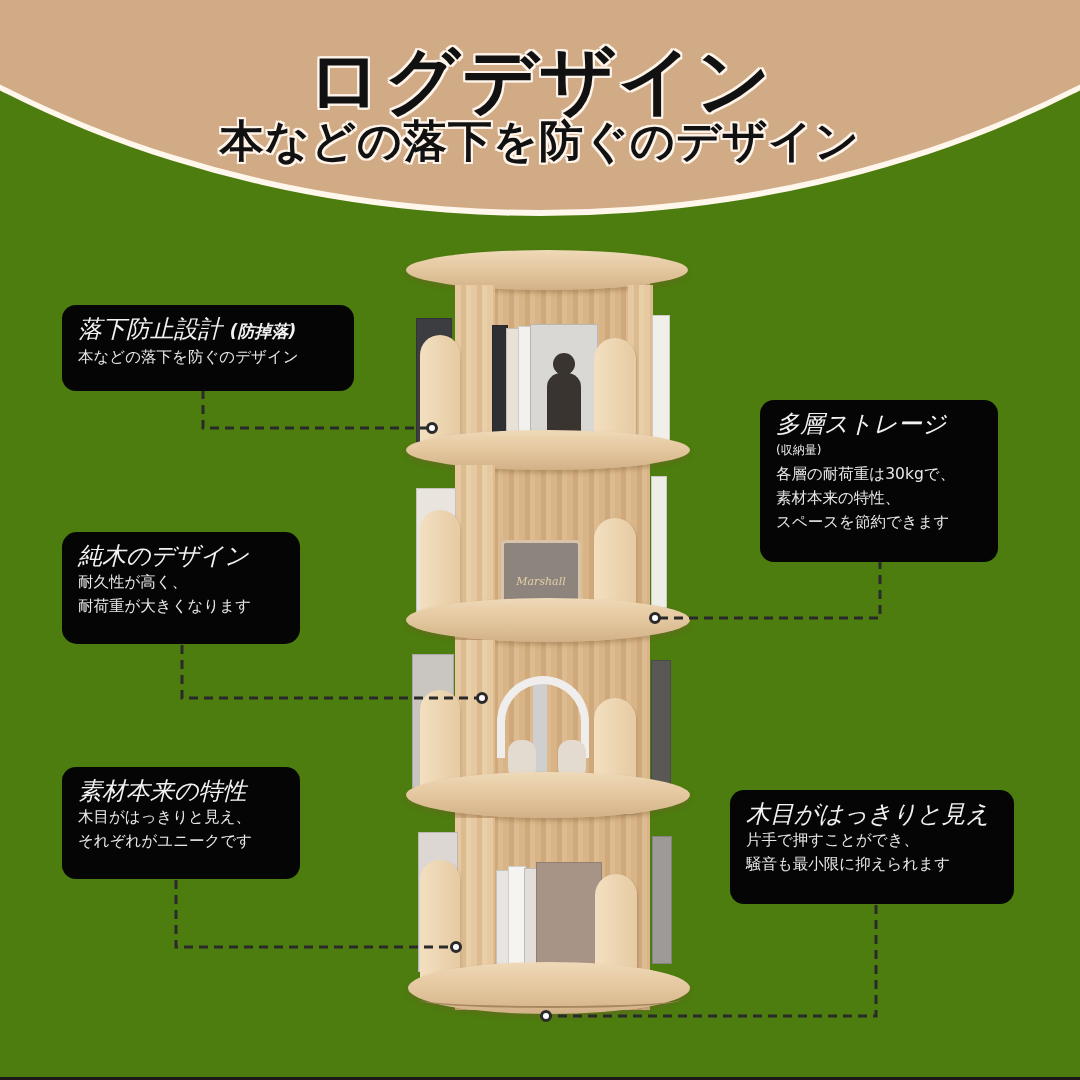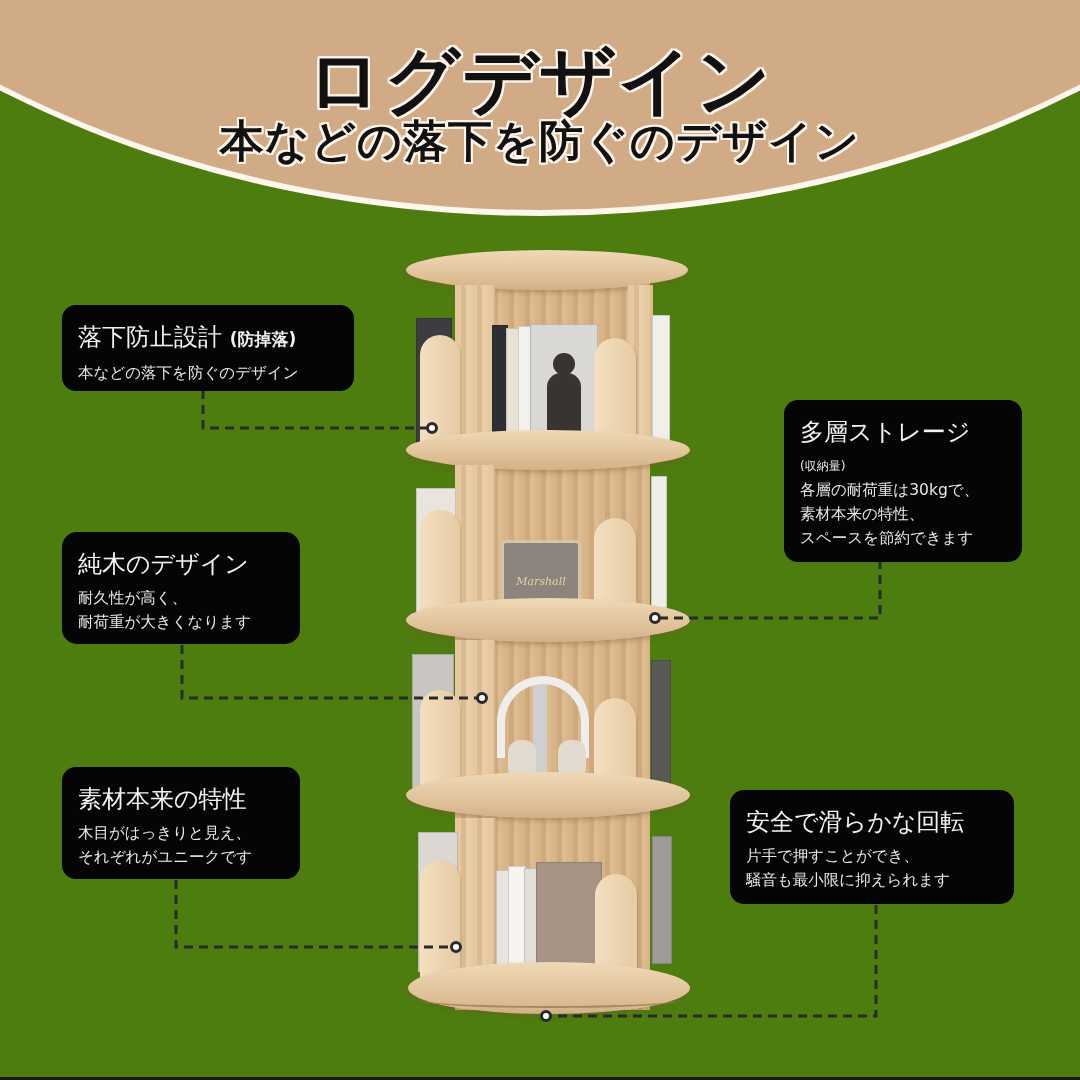--- a/index.html
+++ b/index.html
@@ -7,21 +7,21 @@
   #stage{position:relative;width:1080px;height:1080px;background:#4d7c0f;overflow:hidden;}
   .top-border{position:absolute;left:0;top:0;width:1080px;height:3px;background:#7a6652;}
   .bottom-border{position:absolute;left:0;bottom:0;width:1080px;height:3px;background:#1a1a1a;}
   .arc-bg{position:absolute;left:-420px;top:-1240px;width:1920px;height:1450px;border-radius:50%;background:#d1ab86;box-shadow:0 6px 0 #fff6ec;}
   .title{position:absolute;left:0;top:38px;width:1080px;text-align:center;font-weight:bold;font-size:74px;line-height:84px;color:#111;letter-spacing:2px;
     text-shadow:2px 0 0 #fff4ea,-2px 0 0 #fff4ea,0 2px 0 #fff4ea,0 -2px 0 #fff4ea,2px 2px 0 #fff4ea,-2px -2px 0 #fff4ea,2px -2px 0 #fff4ea,-2px 2px 0 #fff4ea;}
   .subtitle{position:absolute;left:0;top:114px;width:1080px;text-align:center;font-weight:bold;font-size:44px;line-height:54px;color:#111;letter-spacing:1px;
     text-shadow:2px 0 0 #fff4ea,-2px 0 0 #fff4ea,0 2px 0 #fff4ea,0 -2px 0 #fff4ea,2px 2px 0 #fff4ea,-2px -2px 0 #fff4ea,2px -2px 0 #fff4ea,-2px 2px 0 #fff4ea;}
 
   .callout{position:absolute;background:#050505;border-radius:14px;color:#f2f2f2;padding:10px 16px;box-sizing:border-box;}
-  .callout .h{font-size:24px;line-height:44px;white-space:nowrap;}
+  .callout .h{font-size:24px;line-height:28px;white-space:nowrap;font-style:italic;}
   .callout .h small{font-size:17px;font-weight:bold;}
   .callout .p{font-size:15.5px;line-height:24px;white-space:nowrap;font-weight:normal;color:#e8e8e8;}
 
   
   .shelf{position:absolute;border-radius:21px;}
   .disc{position:absolute;border-radius:50%;background:linear-gradient(180deg,#efd9b7 0%,#e2c59c 55%,#d3b188 100%);box-shadow:0 3px 4px rgba(120,90,50,.35);}
   .panel{position:absolute;background:repeating-linear-gradient(90deg,#e6c9a0 0 6px,#dcbb90 6px 11px,#e9cfa8 11px 16px);}
   .panel.dark{background:repeating-linear-gradient(90deg,#d8b487 0 6px,#cfa97b 6px 11px,#dcbb90 11px 16px);}
   .end{position:absolute;border-radius:26px 26px 2px 2px;background:linear-gradient(90deg,#f3dfc0,#e6cba3);box-shadow:1px 1px 2px rgba(0,0,0,.15);}
   .book{position:absolute;border:1px solid rgba(0,0,0,.15);box-sizing:border-box;}
@@ -106,40 +106,40 @@
   <div class="dot" style="left:649px;top:612px;"></div>
   <div class="dot" style="left:476px;top:692px;"></div>
   <div class="dot" style="left:450px;top:941px;"></div>
   <div class="dot" style="left:540px;top:1010px;"></div>
 
   <div class="callout" style="left:62px;top:305px;width:292px;height:86px;">
     <div class="h"><span>落下防止設計</span> <small>(防掉落)</small></div>
     <div class="p">本などの落下を防ぐのデザイン</div>
   </div>
 
-  <div class="callout" style="left:760px;top:400px;width:238px;height:162px;margin-left:24px;">
+  <div class="callout" style="left:760px;top:400px;width:238px;height:162px;">
     <div class="h">多層ストレージ</div>
     <div class="p" style="font-size:12px;">(収納量)</div>
     <div class="p">各層の耐荷重は30kgで、</div>
     <div class="p">素材本来の特性、</div>
     <div class="p">スペースを節約できます</div>
   </div>
 
   <div class="callout" style="left:62px;top:532px;width:238px;height:112px;border-radius:15px;">
     <div class="h">純木のデザイン</div>
     <div class="p">耐久性が高く、</div>
     <div class="p">耐荷重が大きくなります</div>
   </div>
 
   <div class="callout" style="left:62px;top:767px;width:238px;height:112px;">
     <div class="h">素材本来の特性</div>
     <div class="p">木目がはっきりと見え、</div>
     <div class="p">それぞれがユニークです</div>
   </div>
 
   <div class="callout" style="left:730px;top:790px;width:284px;height:114px;">
-    <div class="h">安全で滑らかな回転</div>
+    <div class="h">木目がはっきりと見え</div>
     <div class="p">片手で押すことができ、</div>
     <div class="p">騒音も最小限に抑えられます</div>
   </div>
 
   <div class="bottom-border"></div>
 </div>
 
 </body></html>

